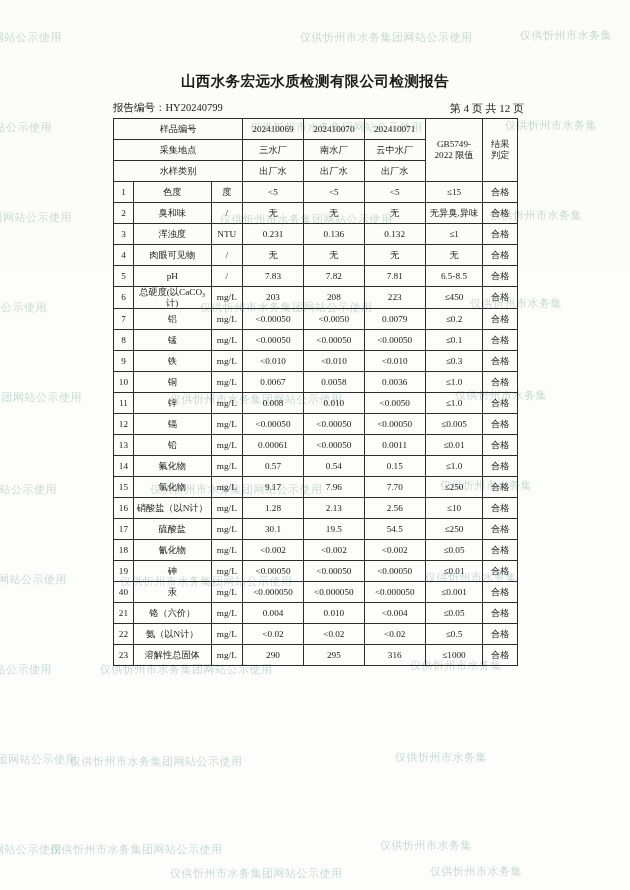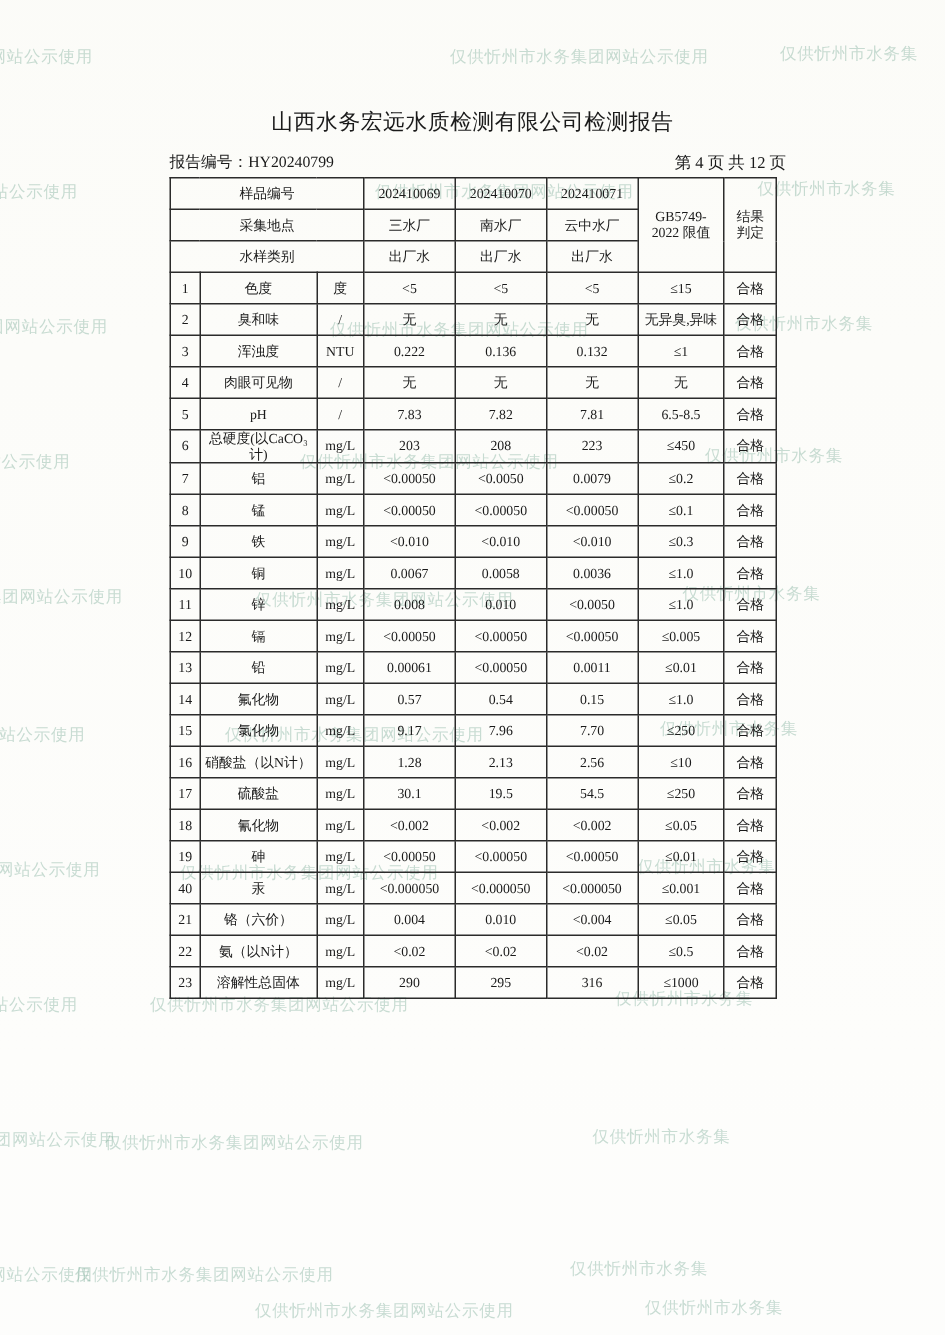--- a/index.html
+++ b/index.html
@@ -47,21 +47,21 @@
   }
 
   
   .doc-title {
     position: absolute;
     top: 72px;
     left: 0;
     width: 630px;
     text-align: center;
     font-size: 14.5px;
-    font-weight: normal;
+    font-weight: bold;
     letter-spacing: 0.4px;
     z-index: 10;
   }
   .report-no {
     position: absolute;
     top: 101px;
     left: 113px;
     font-size: 10.5px;
     z-index: 10;
   }
@@ -177,21 +177,21 @@
             <td>无</td>
             <td>无</td>
             <td>无</td>
             <td>无异臭,异味</td>
             <td>合格</td>
           </tr>
           <tr>
             <td>3</td>
             <td class="nm">浑浊度</td>
             <td>NTU</td>
-            <td>0.222</td>
+            <td>0.231</td>
             <td>0.136</td>
             <td>0.132</td>
             <td>≤1</td>
             <td>合格</td>
           </tr>
           <tr>
             <td>4</td>
             <td class="nm">肉眼可见物</td>
             <td>/</td>
             <td>无</td>

